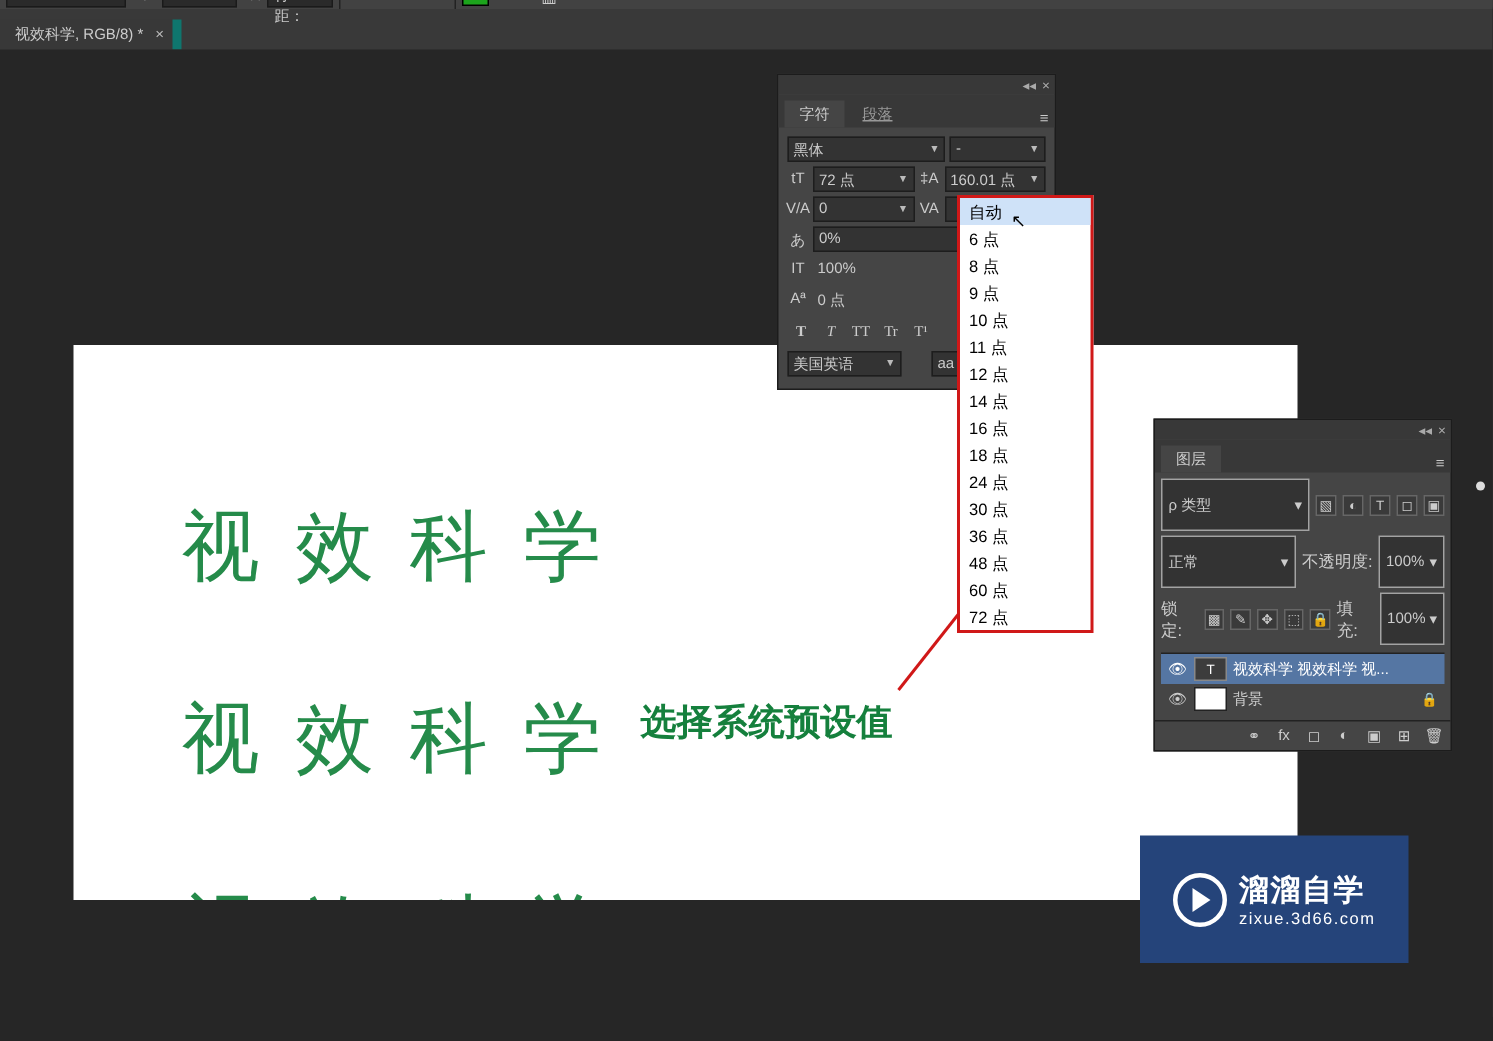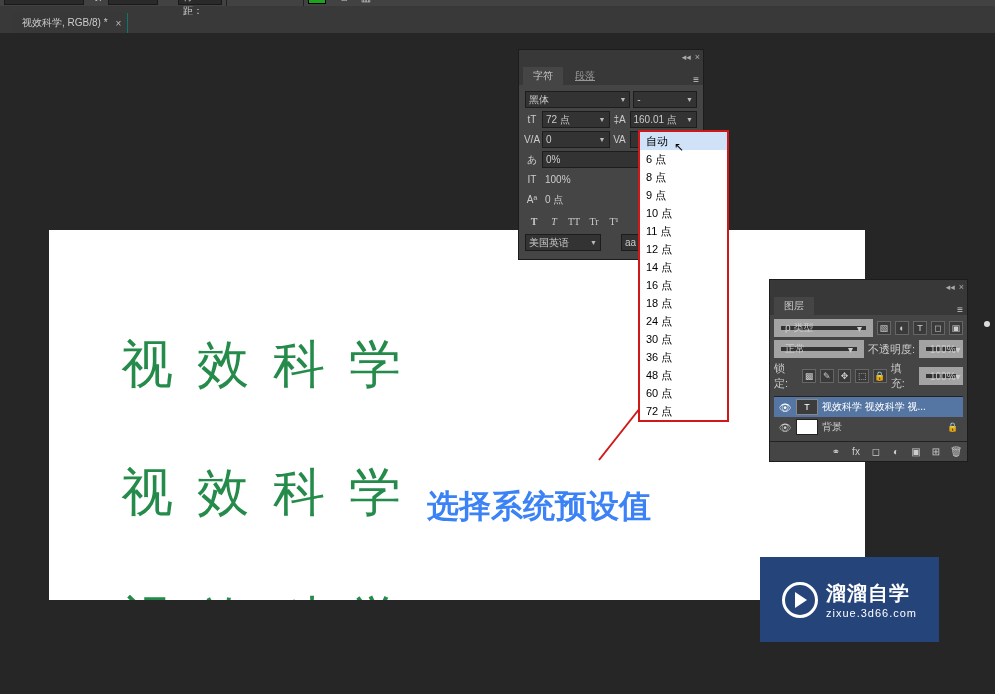--- a/index.html
+++ b/index.html
@@ -47,22 +47,21 @@
     display: flex;
   }
   .doc-tab {
     background: #383838;
     color: #ccc;
     font-size: 10px;
     height: 20px;
     display: flex;
     align-items: center;
     padding: 0 6px 0 10px;
-    border-right: 1px solid #0f766e;
-    margin-left: 12px;
+    border-right: 6px solid #0f766e;
   }
   .doc-tab .close-x { margin-left: 8px; color:#bbb; font-size:10px; }
 
   
   .work-area {
     position: absolute;
     left: 0;
     top: 33px;
     width: 995px;
     height: 661px;
@@ -88,25 +87,24 @@
     left: 72px;
   }
   .gt1 { top: 100px; }
   .gt2 { top: 228px; }
   .gt3 { top: 356px; }
   .annotation-text {
     position: absolute;
     left: 378px;
     top: 235px;
     font-family: "SimSun","Microsoft YaHei",sans-serif;
-    font-size: 32px;
+    font-size: 24px;
     font-weight: bold;
-    color: #3b82f6;
+    color: #15803d;
     text-shadow: 0 0 1px #fff, 0 0 2px #fff;
-    margin-top: 20px;
   }
   .annotation-arrow {
     position: absolute;
     left: 530px;
     top: 120px;
     pointer-events: none;
   }
 
   
   .panel {
@@ -187,21 +185,21 @@
 
   
   .layers-panel {
     left: 769px;
     top: 279px;
     width: 199px;
   }
   .lp-body { padding: 4px; display:flex; flex-direction:column; gap:3px;}
   .lp-row { display:flex; align-items:center; gap:4px; }
   .mini-icon { width:14px; height:14px; border:1px solid #666; display:flex; align-items:center; justify-content:center; font-size:9px; color:#ccc; background:#3a3a3a;}
-  .lp-sel { background:#333; border:7px solid #a3a3a3; color:#ccc; height:18px; padding:0 4px; display:flex; align-items:center; justify-content:space-between; }
+  .lp-sel { background:#333; border:1px solid #a3a3a3; color:#ccc; height:35px; padding:0 4px; display:flex; align-items:center; justify-content:space-between; }
   .lp-label { color:#ccc; font-size:11px; }
   .layer-list { border-top:1px solid #222; margin-top:2px;}
   .layer-item { display:flex; align-items:center; height:20px; gap:4px; padding:0 4px; }
   .layer-item.active { background:#5576a3; color:#fff; }
   .eye { width:14px; height:14px; display:flex; align-items:center; justify-content:center; font-size:10px;}
   .thumb { width:22px; height:16px; background:#fff; border:1px solid #222; display:flex; align-items:center; justify-content:center; font-size:9px; color:#000;}
   .thumb.t-text { background:#3c3c3c; color:#fff; border:1px solid #888;}
   .layer-name { font-size:10px; flex:1; white-space:nowrap; overflow:hidden; text-overflow:ellipsis;}
   .lock-ic { font-size:9px; color:#ccc; }
   .lp-footer { display:flex; justify-content:flex-end; align-items:center; height:20px; border-top:1px solid #222; gap:6px; padding:0 4px;}

